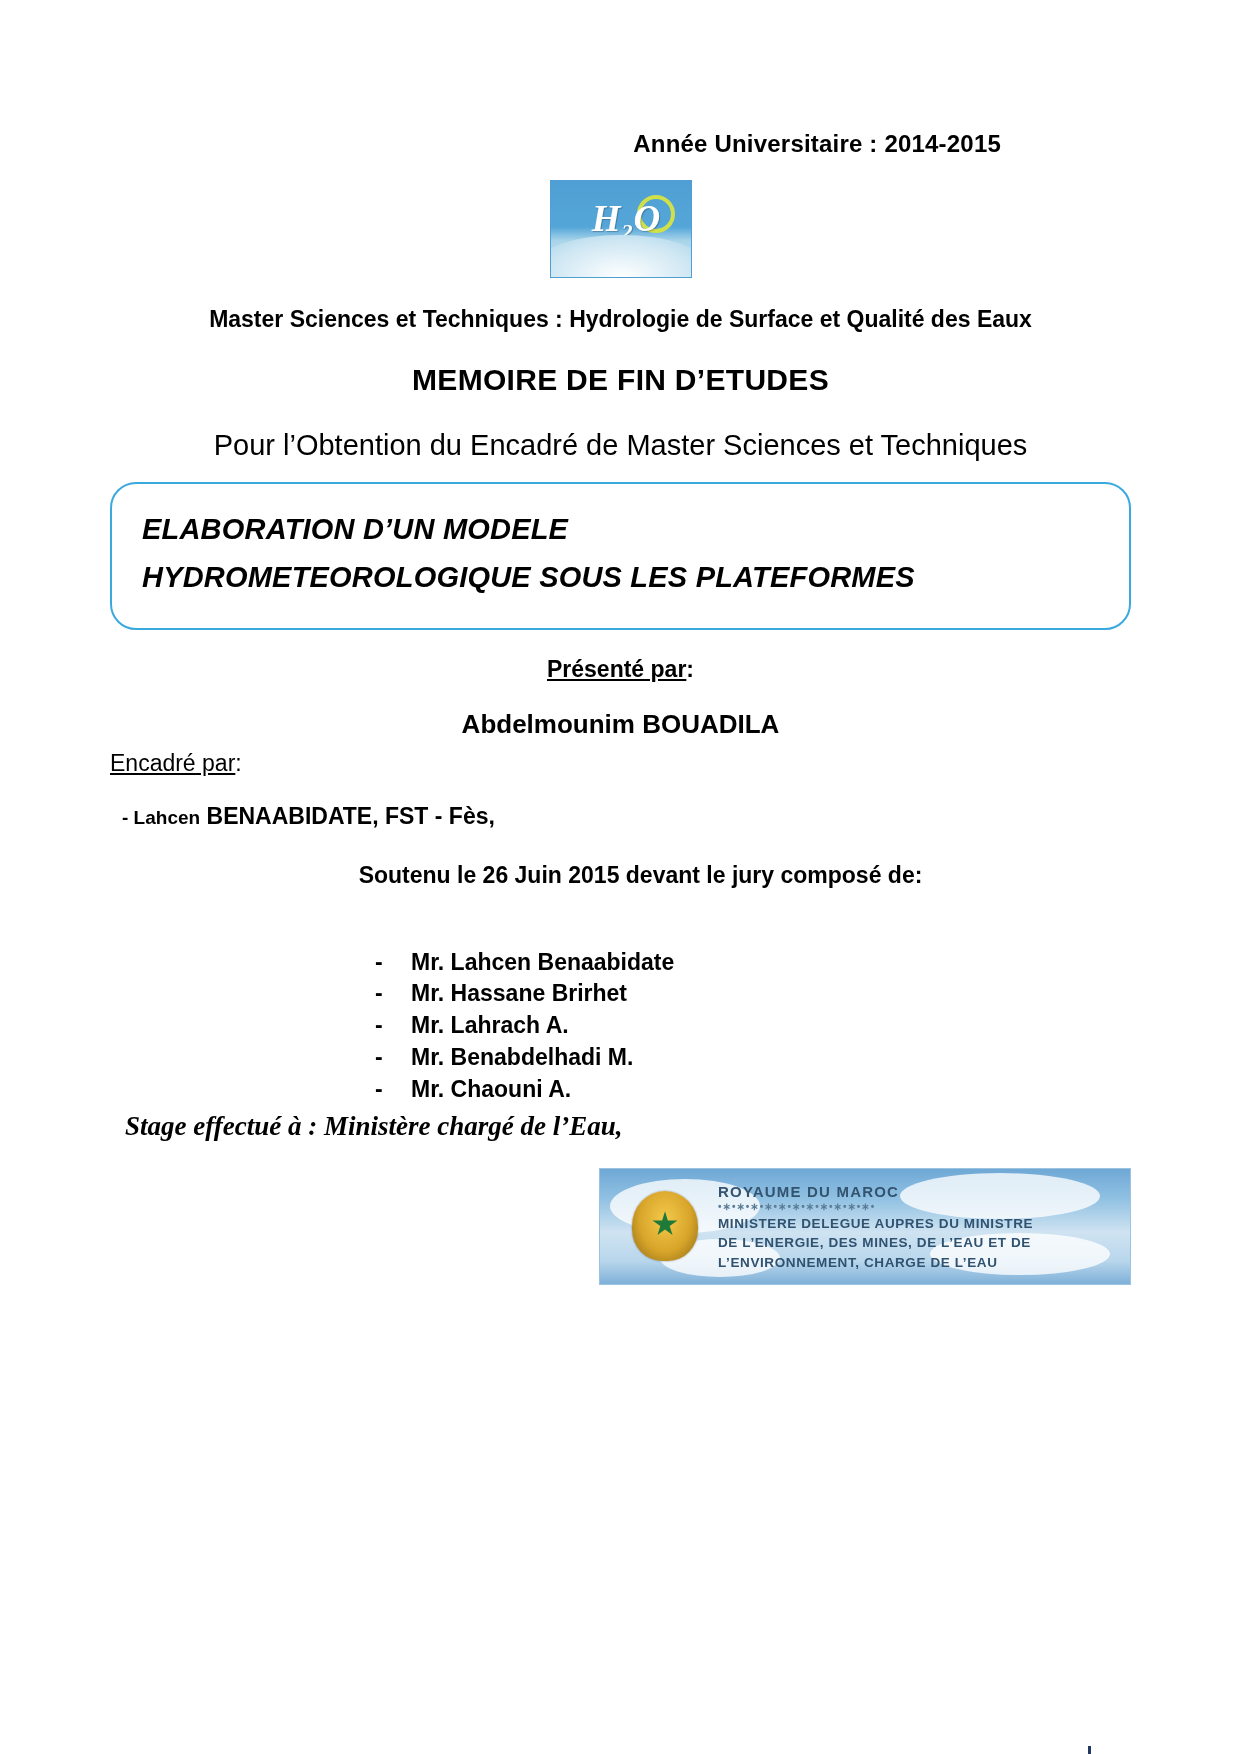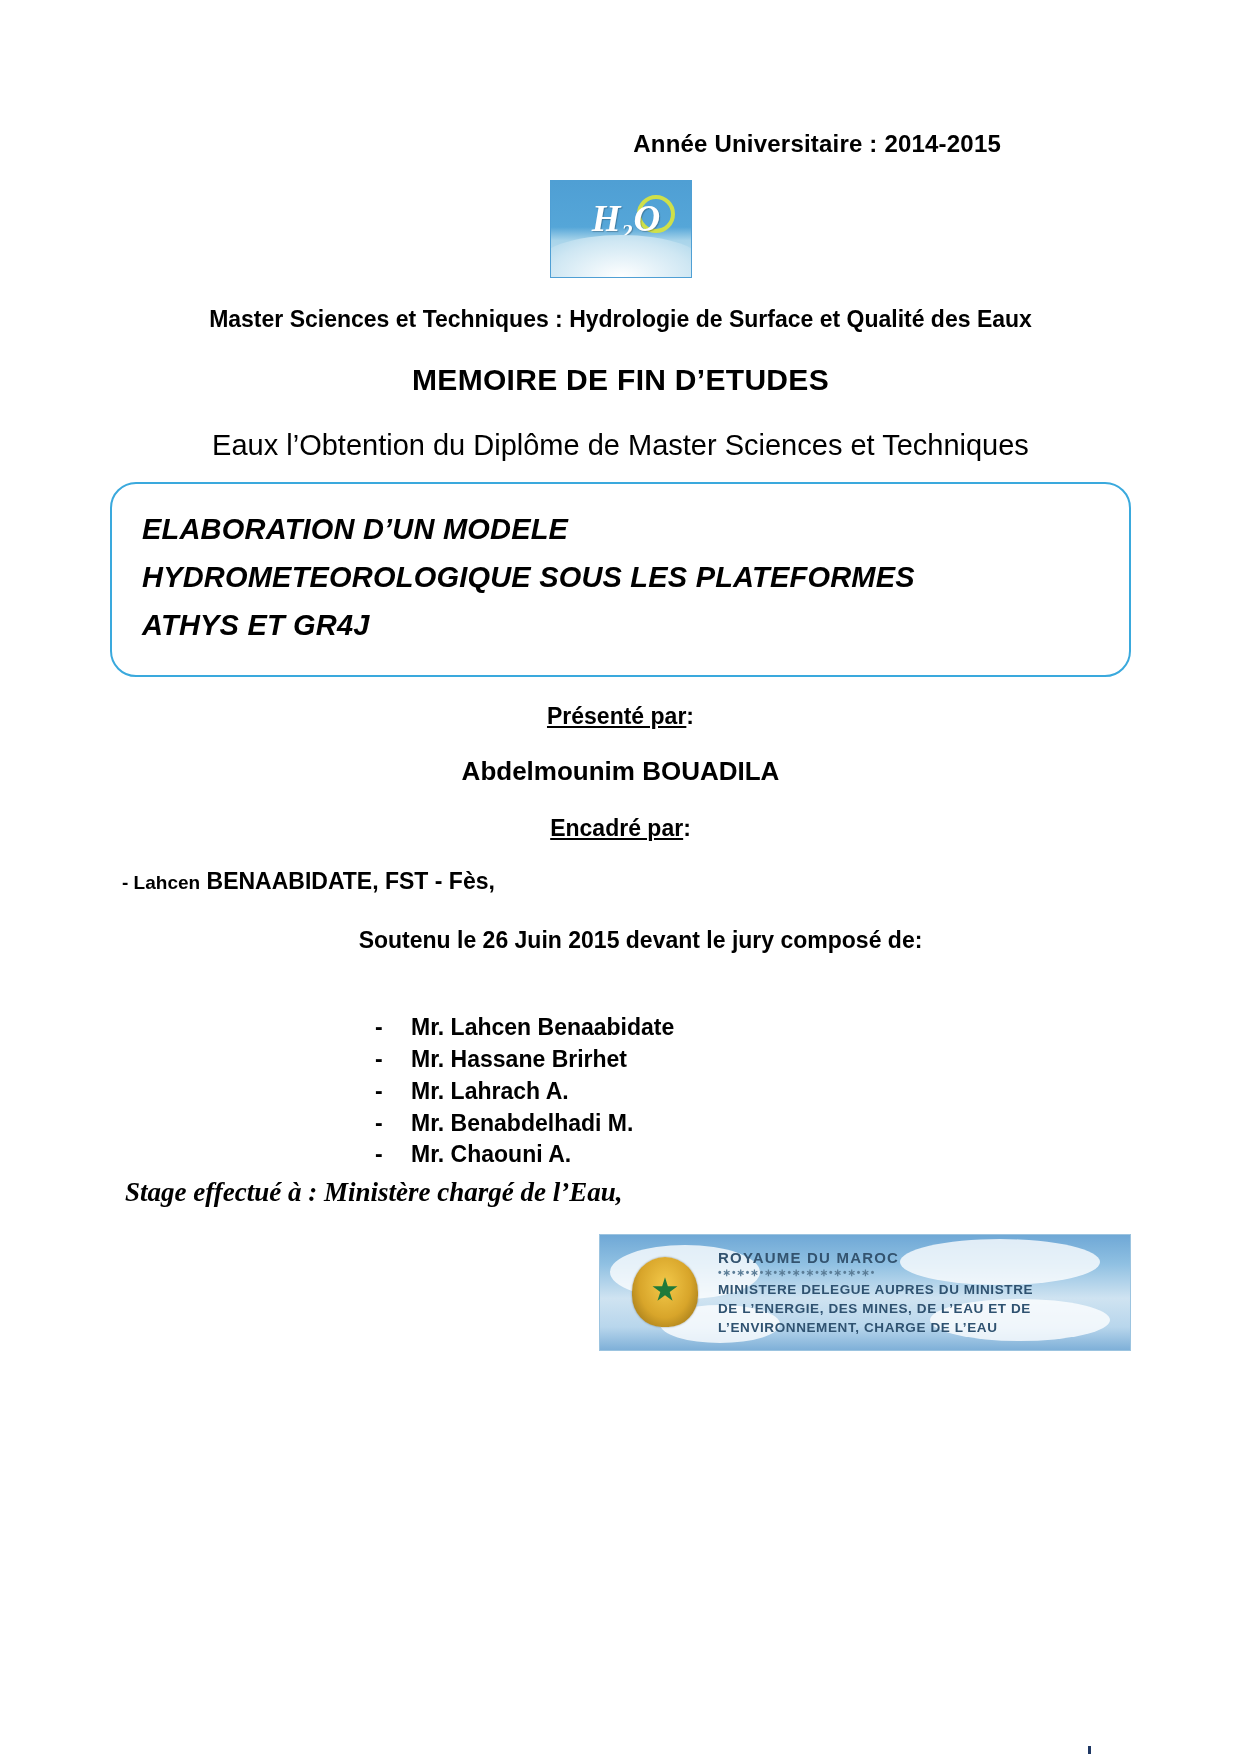--- a/index.html
+++ b/index.html
@@ -123,24 +123,24 @@
   .presente .u, .encadre .u {
     text-decoration: underline;
   }
   .author {
     text-align: center;
     font-weight: bold;
     font-size: 26px;
     margin-top: 26px;
   }
   .encadre {
-    text-align: center;
-    font-weight: bold;
-    font-size: 23px;
-    margin-top: 28px;
+    text-align: left;
+    font-weight: normal;
+    font-size: 23px;
+    margin-top: 10px;
   }
   .sup1 {
     font-weight: bold;
     font-size: 20px;
     margin-top: 28px;
     margin-left: 20px;
   }
   .sup2 {
     font-weight: bold;
     font-size: 23px;
@@ -269,26 +269,25 @@
         <span>H</span><span class="sub">2</span><span>O</span>
       </div>
       <div class="wave"></div>
     </div>
   </div>
 
   <div class="master-line">Master Sciences et Techniques : Hydrologie de Surface et Qualité des Eaux</div>
 
   <div class="memoire-line">MEMOIRE DE FIN D’ETUDES</div>
 
-  <div class="pour-line">Eaux l’Obtention du Diplôme de Master Sciences et Techniques</div>
+  <div class="pour-line">Pour l’Obtention du Encadré de Master Sciences et Techniques</div>
 
   <div class="title-box">
     <div class="tl">ELABORATION D’UN MODELE</div>
     <div class="tl">HYDROMETEOROLOGIQUE SOUS LES PLATEFORMES</div>
-    <div class="tl">ATHYS ET GR4J</div>
   </div>
 
   <div class="presente">
     <span class="u">Présenté par</span><span>:</span>
   </div>
 
   <div class="author">Abdelmounim BOUADILA</div>
 
   <div class="encadre">
     <span class="u">Encadré par</span><span>:</span>

